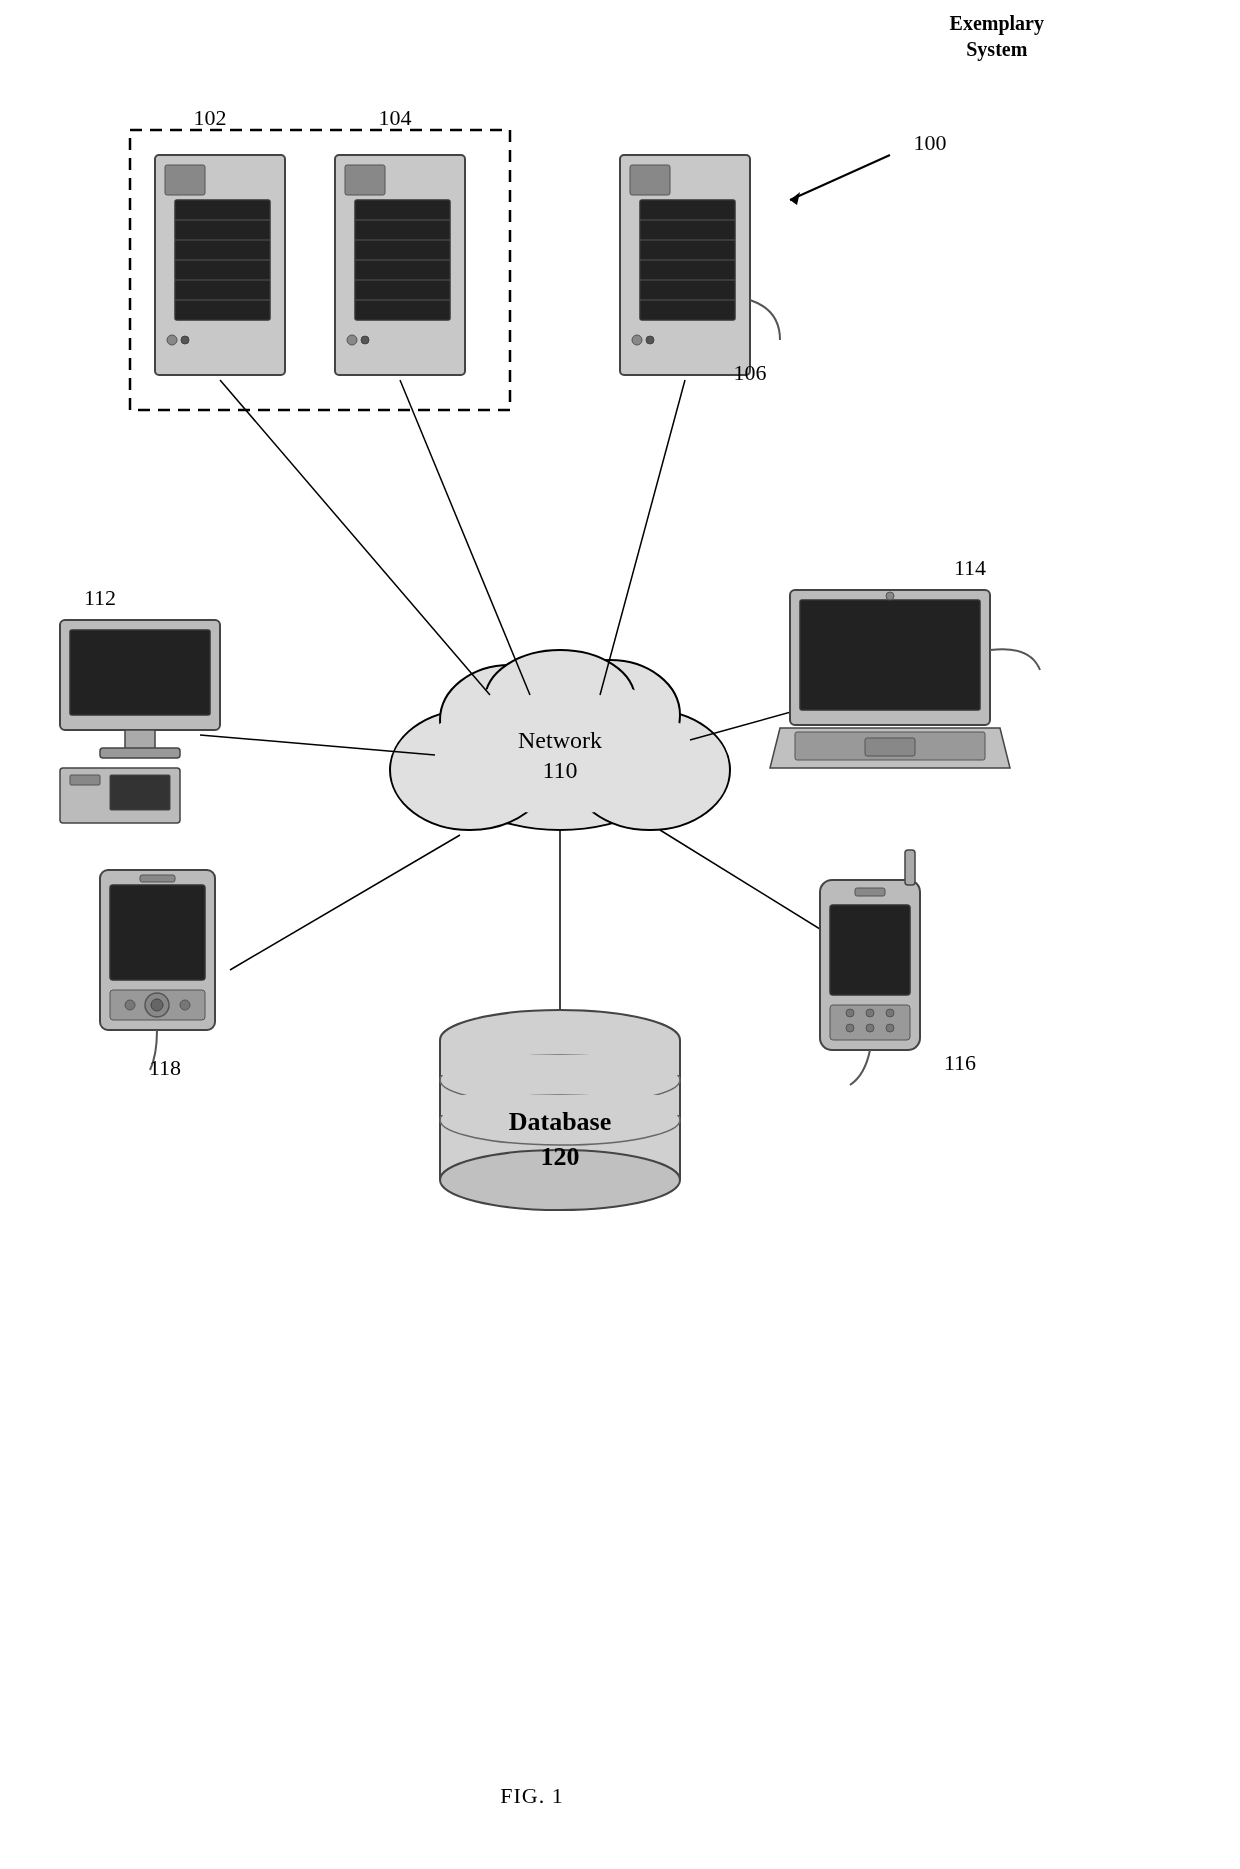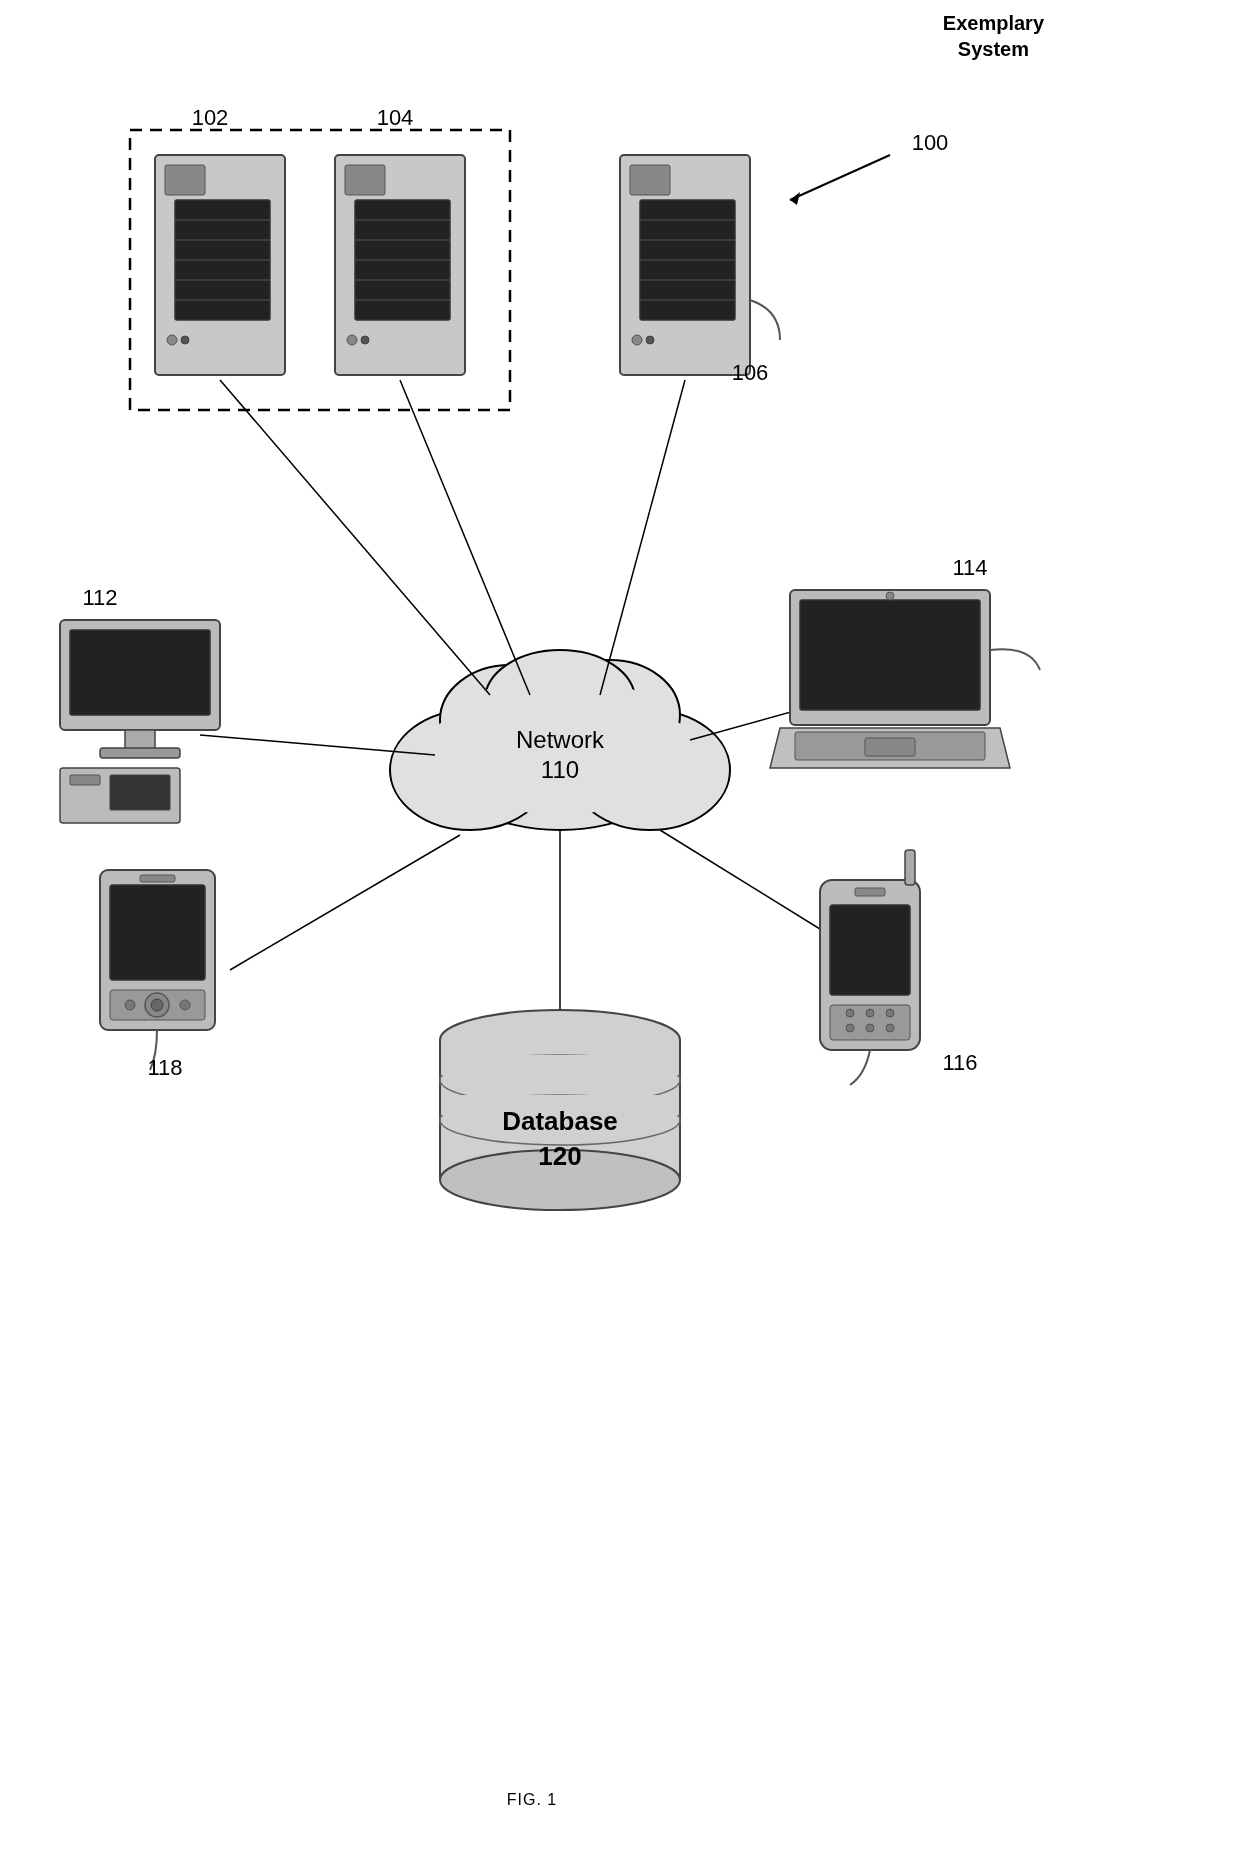--- a/index.html
+++ b/index.html
@@ -9,20 +9,21 @@
       background: #ffffff;
       font-family: Arial, sans-serif;
       position: relative;
       overflow: hidden;
     }
 
     .diagram-container {
       position: relative;
       width: 1064px;
       height: 1869px;
+      font-family: Liberation Serif, serif;
     }
 
     
     .exemplary-system {
       position: absolute;
       top: 10px;
       right: 20px;
       text-align: center;
       font-size: 20px;
       font-weight: bold;
@@ -36,21 +37,21 @@
       width: 1240px;
       height: 1869px;
     }
 
     
     .fig-label {
       position: absolute;
       bottom: 60px;
       left: 50%;
       transform: translateX(-50%);
-      font-size: 16px;
+      font-size: 22px;
       font-weight: normal;
       letter-spacing: 1px;
     }
   </style>
 </head>
 <body>
 
 <div class="diagram-container">
 
   <div class="exemplary-system">

